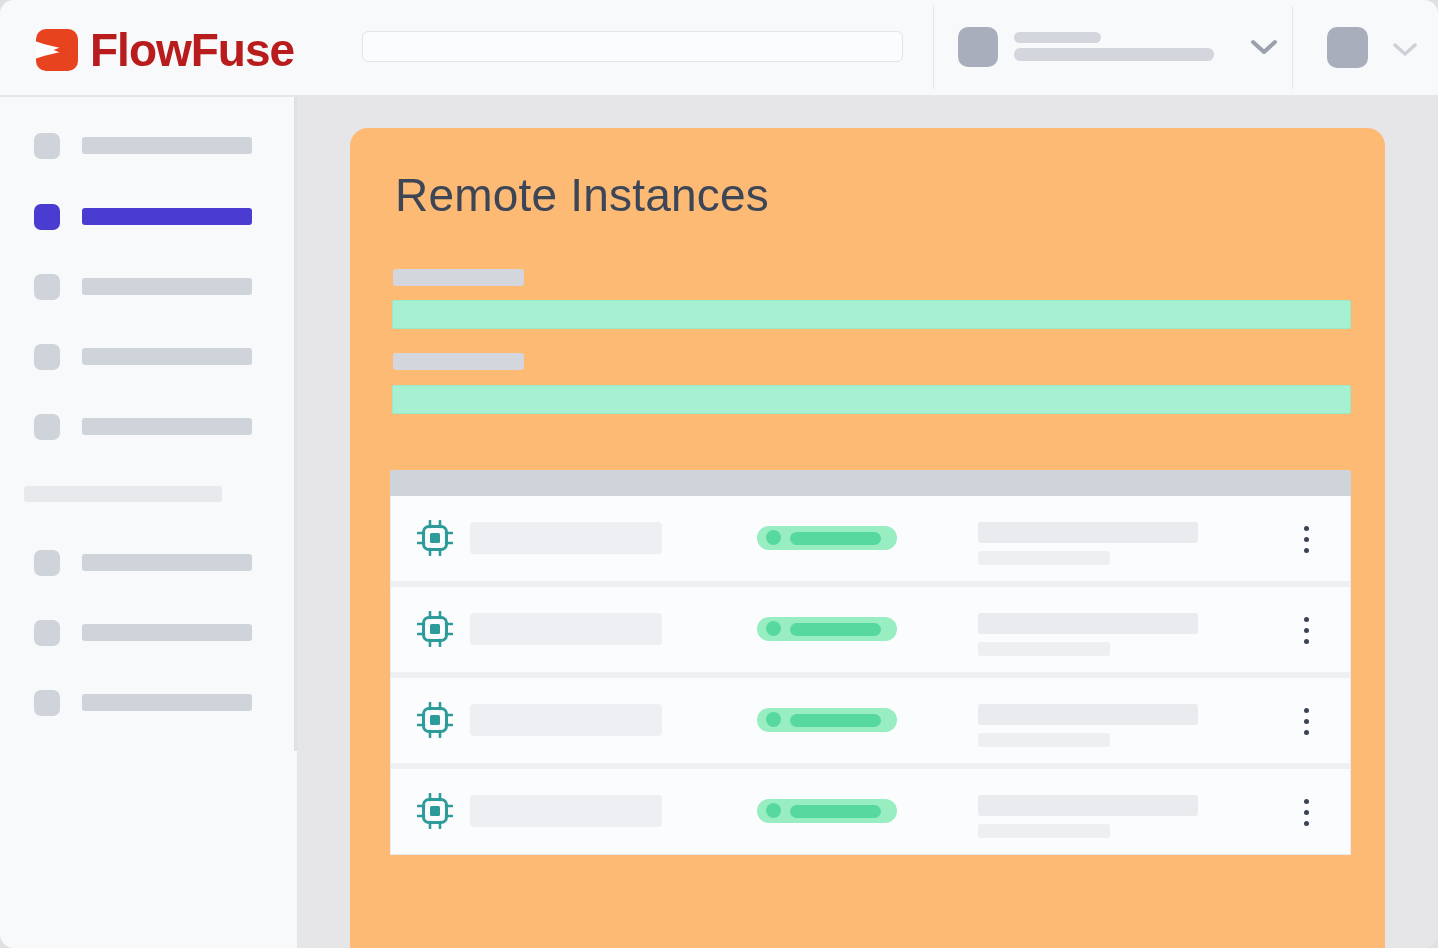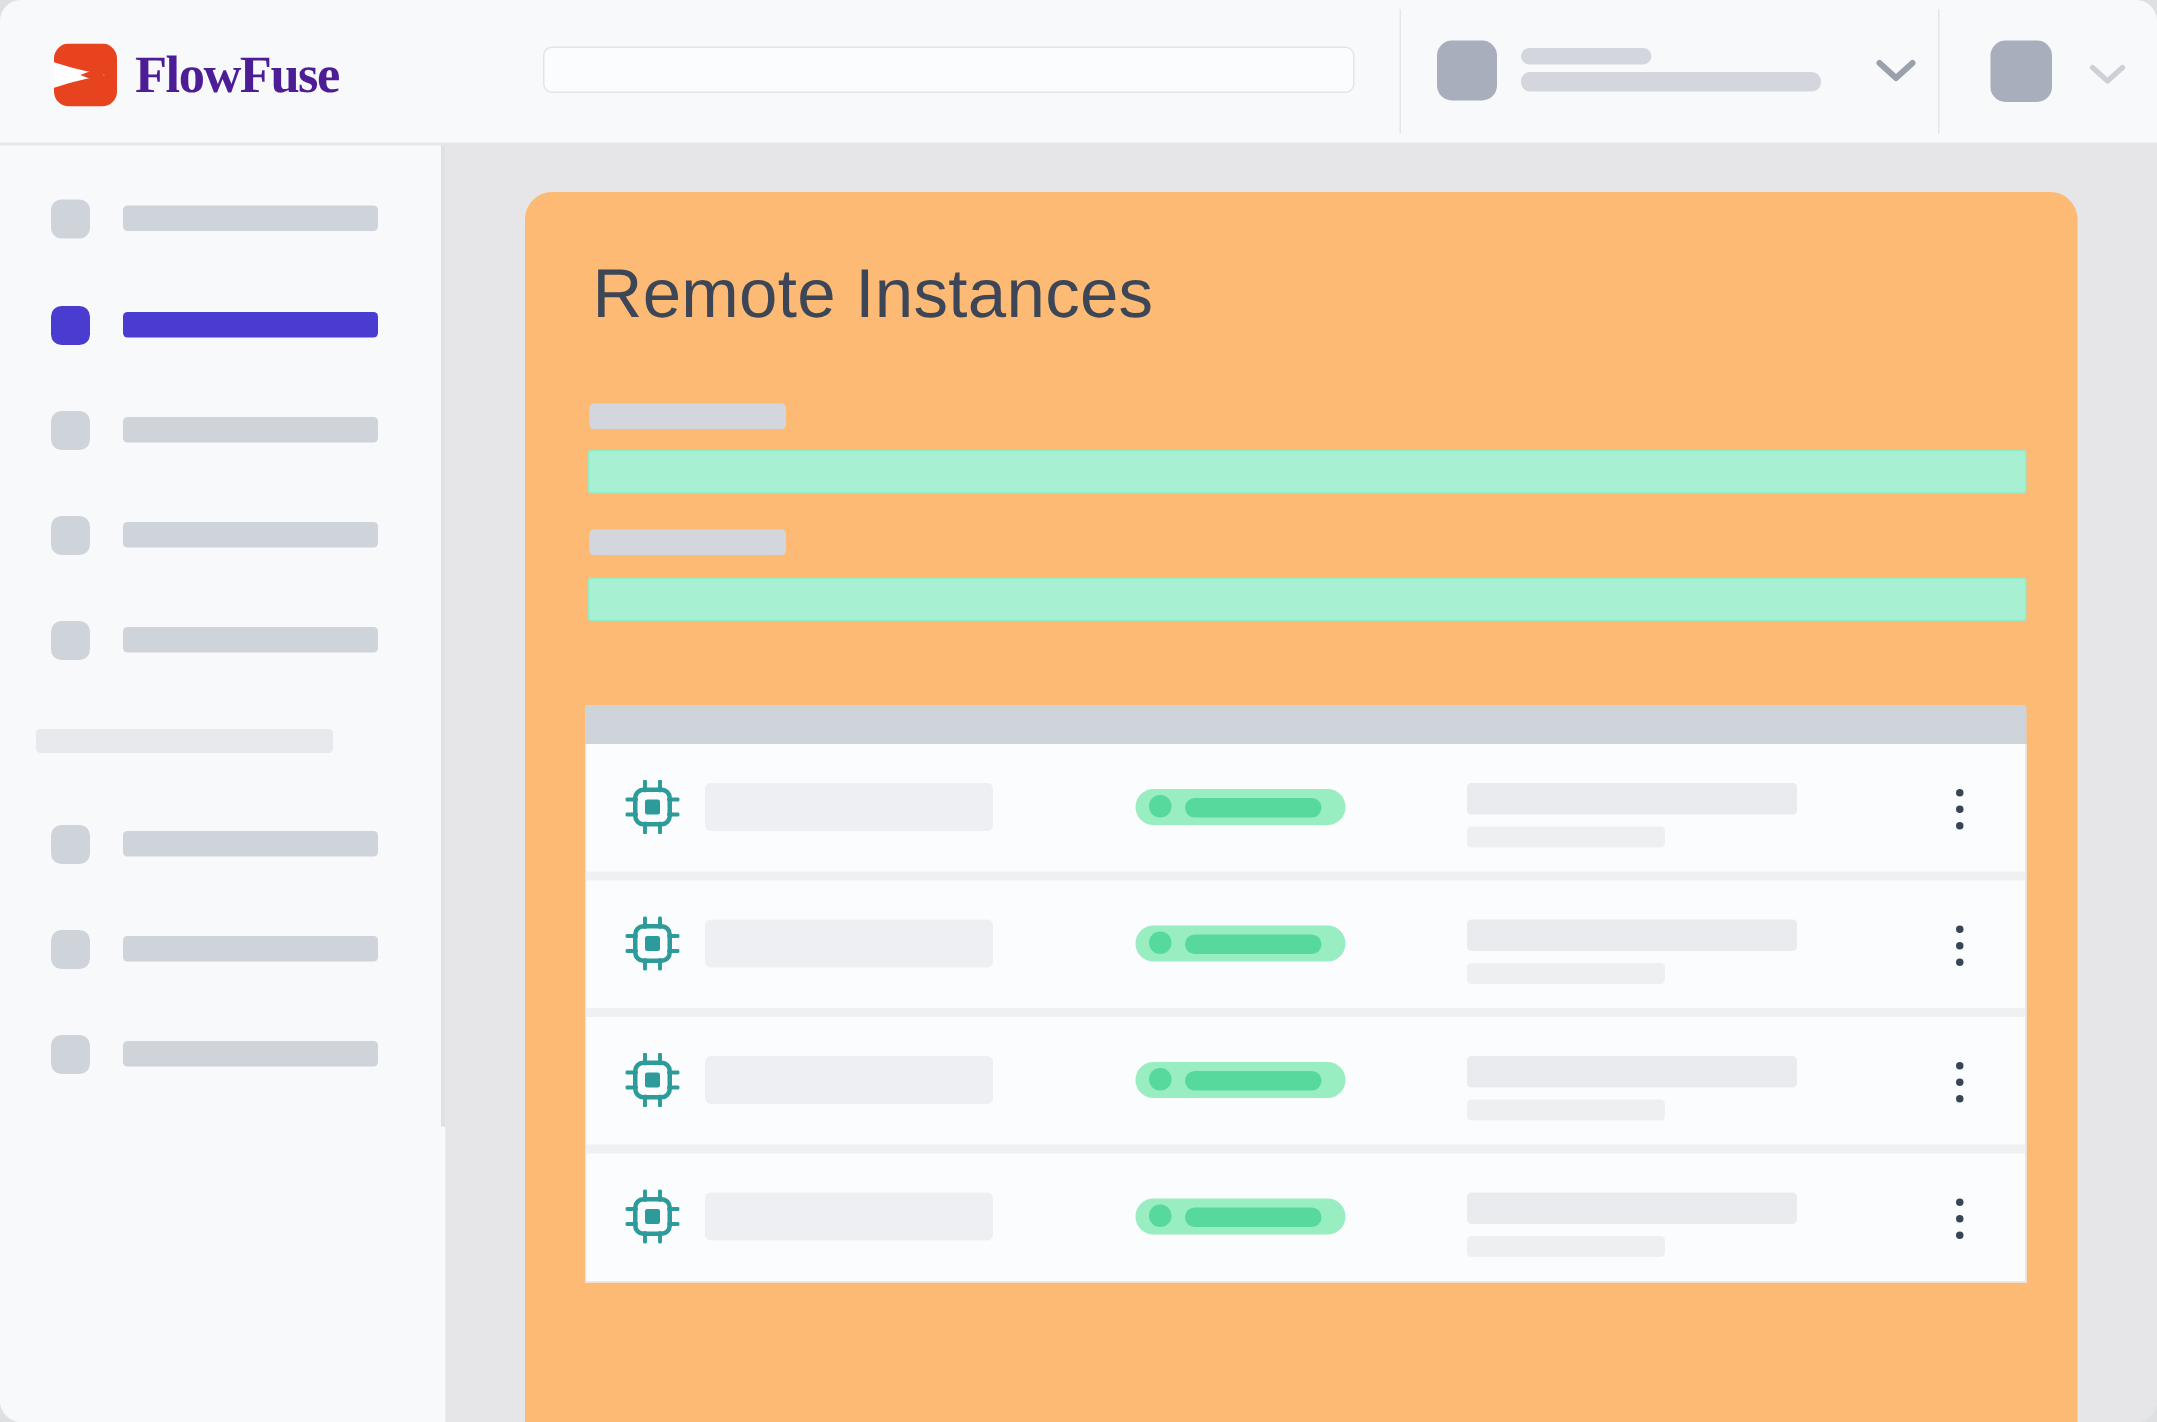--- a/index.html
+++ b/index.html
@@ -6,21 +6,21 @@
   html,body { width:1438px; height:948px; }
   body { font-family:"Liberation Sans","DejaVu Sans",sans-serif; background:#dfe0e2; }
 
   #app { position:relative; width:1438px; height:948px; background:#e6e6e8;
          border-radius:14px; overflow:hidden; }
 
   
   .header { position:absolute; left:0; top:0; width:1438px; height:96px;
             background:#f8f9fa; border-bottom:1px solid #e5e7ea; z-index:5; }
   .logo { position:absolute; left:36px; top:29px; display:flex; align-items:center; gap:12px; cursor:pointer; }
-  .logo-text { font-size:35px; font-weight:bold; color:#4c1d95; letter-spacing:-1px; line-height:42px;font-family:Liberation Serif, serif; }
+  .logo-text { font-size:46px; font-weight:bold; color:#b91c1c; letter-spacing:-1px; line-height:42px; }
   .search { position:absolute; left:362px; top:31px; width:541px; height:31px;
             border:1px solid #e2e5e8; border-radius:6px; background:#fbfcfe;
             font-size:14px; color:#555; padding:0 10px; outline:none; }
   .hdivider { position:absolute; top:6px; width:1px; height:83px; background:#e4e6ea; }
   .hdiv1 { left:933px; } .hdiv2 { left:1292px; }
   .avatar-sq { position:absolute; background:#a8aebb; border-radius:10px; }
   .team-avatar { left:958px; top:27px; width:40px; height:40px; }
   .user-avatar { left:1327px; top:27px; width:41px; height:41px; }
   .hbar { position:absolute; background:#d3d7dd; border-radius:6px; }
   .hbar-short { left:1014px; top:32px; width:87px; height:11px; }

